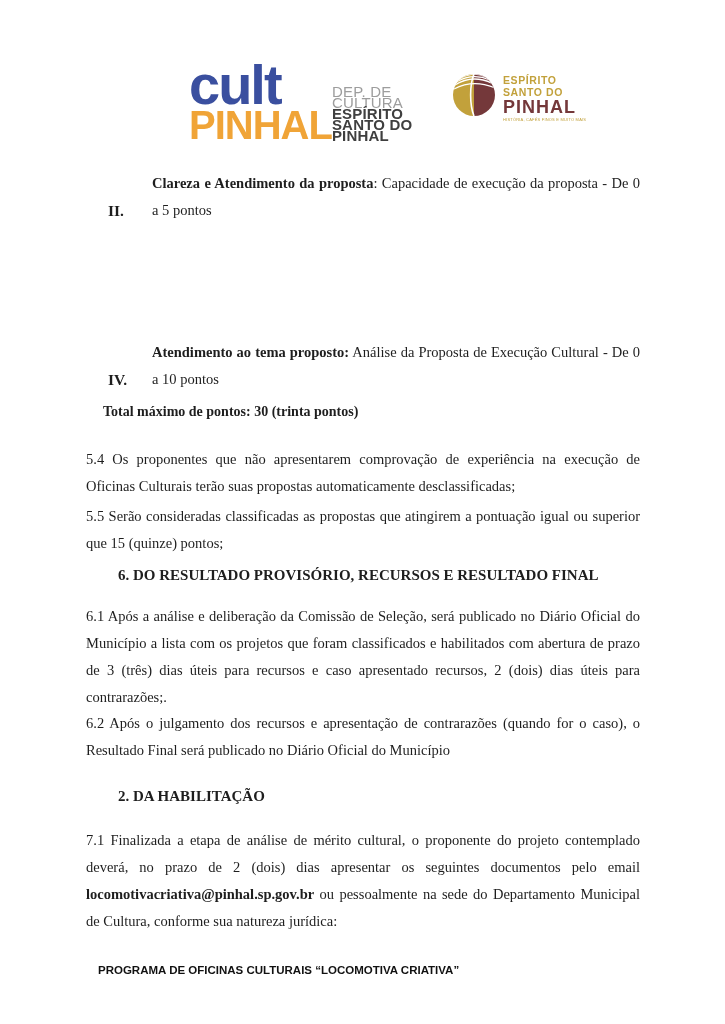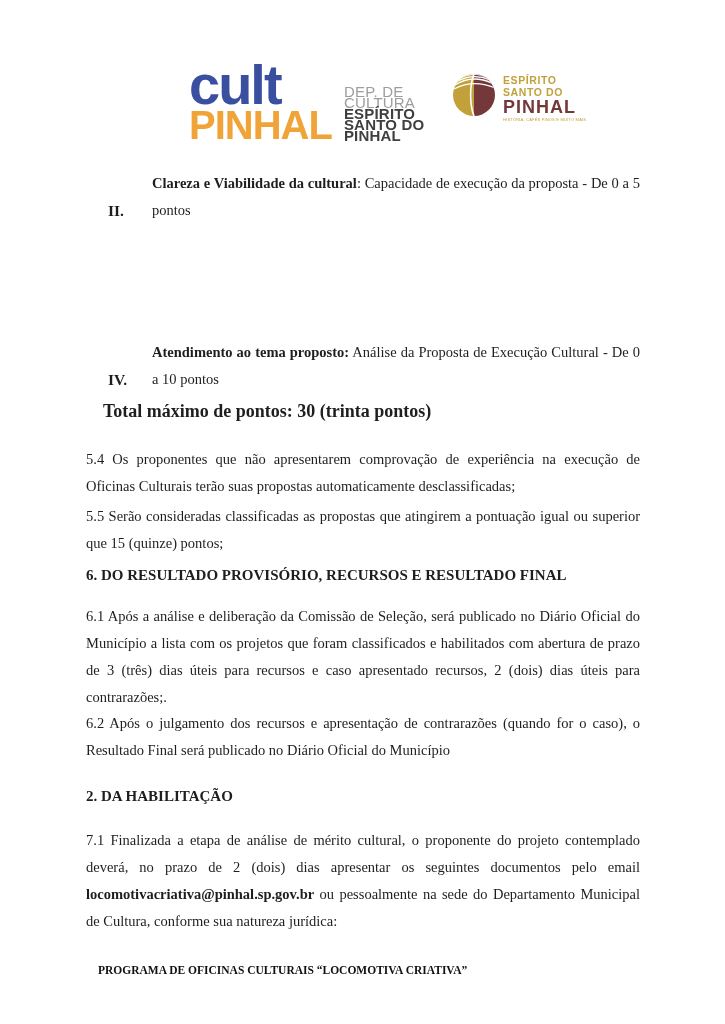--- a/index.html
+++ b/index.html
@@ -6,45 +6,45 @@
   .page{
     position:relative;
     width:725px;height:1024px;
     margin:0 auto;
     background:#ffffff;
     font-family:"Liberation Serif", serif;
     color:#1e1e1e;
     overflow:hidden;
   }
   
-  .cult-logo{position:absolute;left:189px;top:64px;display:flex;align-items:flex-end;gap:12px;}
+  .cult-logo{position:absolute;left:189px;top:64px;display:flex;align-items:flex-end;gap:0;}
   .cult-wordmark{font-family:"Liberation Sans",sans-serif;font-weight:bold;}
   .cult-word{font-size:56px;line-height:0.76;letter-spacing:-2px;color:#3a4f9f;}
   .pinhal-word{font-size:40px;line-height:0.92;letter-spacing:-1px;color:#f0a437;}
   .cult-side{font-family:Liberation Sans, sans-serif;font-size:15px;line-height:11px;
     text-transform:uppercase;padding-bottom:2px;letter-spacing:0.2px;}
   .cult-side .dept{color:#9d9d9d;font-weight:normal;}
   .cult-side .org{color:#3f3f3f;font-weight:bold;}
 
   .city-logo{position:absolute;left:452px;top:72px;display:flex;gap:7px;align-items:flex-start;}
   .city-text{font-family:"Liberation Sans",sans-serif;padding-top:3px;}
   .city-l1,.city-l2{font-size:10.5px;font-weight:bold;letter-spacing:0.6px;color:#c2a13b;line-height:11.5px;}
   .city-l3{font-size:18px;font-weight:bold;letter-spacing:1px;color:#74383a;line-height:19px;}
   .city-tag{font-size:4px;letter-spacing:0.2px;color:#c2a13b;line-height:6px;white-space:nowrap;}
 
   
   .b{position:absolute;left:86px;width:554px;font-size:14.5px;line-height:27px;text-align:justify;}
   .li{display:flex;align-items:flex-end;}
   .li .num{flex:0 0 66px;box-sizing:border-box;padding-left:22px;font-weight:bold;font-size:15.5px;}
   .li .li-text{flex:1;text-align:justify;}
   .bold{font-weight:bold;}
-  .heading{font-weight:bold;font-size:15px;}
-  .total-line{left:103px;width:537px;font-weight:bold;font-size:18px;text-align:left;}
+  .heading{font-weight:bold;font-size:15px;margin-left:32px;}
+  .total-line{left:103px;width:537px;font-weight:bold;font-size:14px;text-align:left;}
   .footer-line{
-    font-family:Liberation Serif, serif;
+    font-family:Liberation Sans, sans-serif;
     font-weight:bold;font-size:11.5px;color:#111;
     text-align:left;line-height:14px;padding-left:12px;
   }
 </style>
 </head>
 <body>
 
 <div class="page">
 
   <div class="cult-logo">
@@ -81,21 +81,21 @@
     <div class="city-text">
       <div class="city-l1">ESPÍRITO</div>
       <div class="city-l2">SANTO DO</div>
       <div class="city-l3">PINHAL</div>
       <div class="city-tag">HISTÓRIA, CAFÉS FINOS E MUITO MAIS</div>
     </div>
   </div>
 
   <div class="b li" style="top:170px;">
     <div class="num">II.</div>
-    <div class="li-text"><span class="bold">Clareza e Viabilidade da cultural</span><span>: Capacidade de execução da proposta  - De 0 a 5 pontos</span></div>
+    <div class="li-text"><span class="bold">Clareza e Atendimento da proposta</span><span>: Capacidade de execução da proposta  - De 0 a 5 pontos</span></div>
   </div>
 
 
   <div class="b li" style="top:339px;">
     <div class="num">IV.</div>
     <div class="li-text"><span class="bold">Atendimento ao tema proposto:</span><span> Análise da Proposta de Execução Cultural - De 0 a 10 pontos</span></div>
   </div>
 
   <div class="b total-line" style="top:398px;">Total máximo de pontos: 30 (trinta pontos)</div>
 

